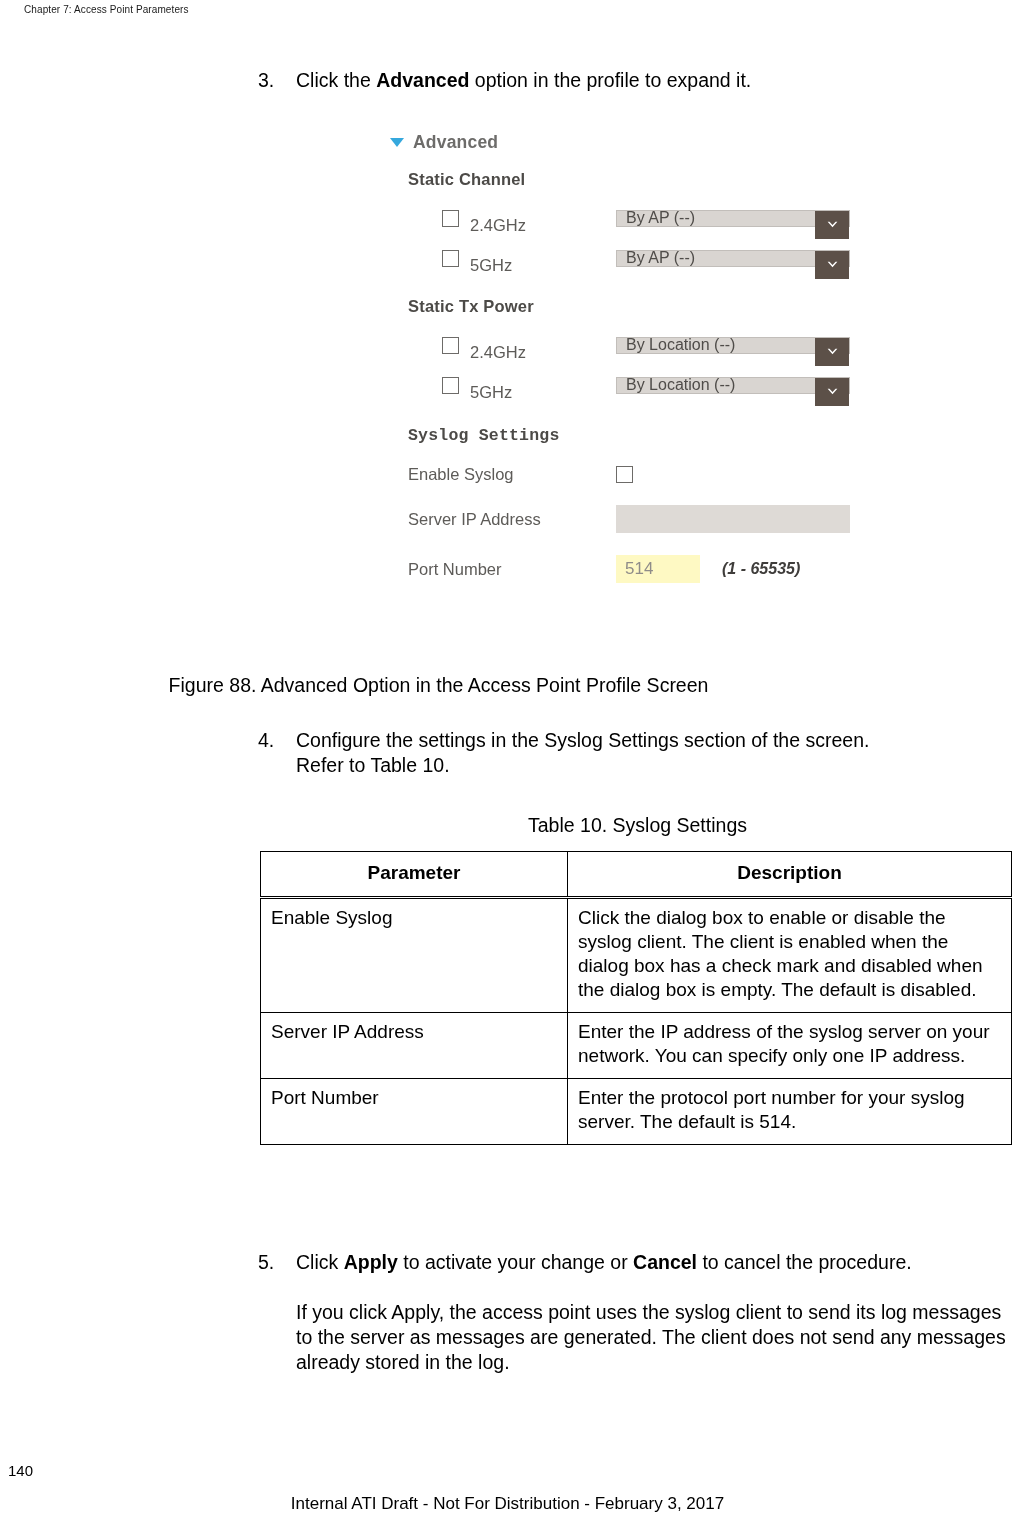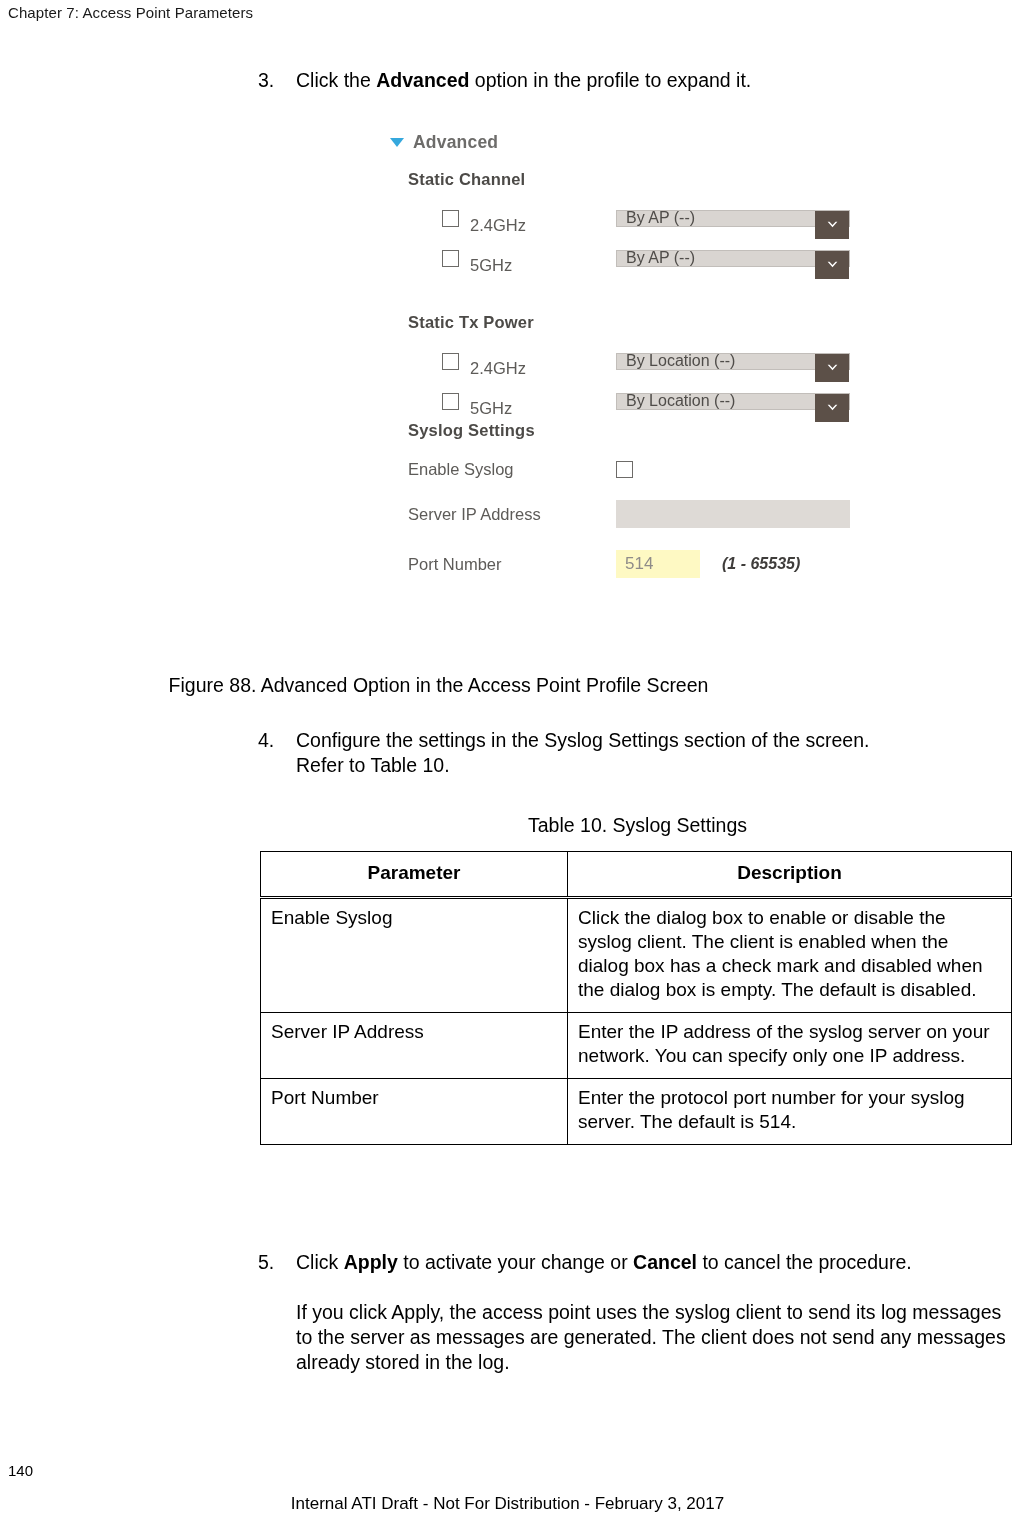--- a/index.html
+++ b/index.html
@@ -12,23 +12,23 @@
     height: 1526px;
     position: relative;
     font-family: "Liberation Sans", sans-serif;
     color: #000000;
     overflow: hidden;
   }
 
   
   .page-header {
     position: absolute;
-    left: 8px;
+    left: 24px;
     top: 4px;
-    font-size: 15px;
+    font-size: 10px;
     color: #1a1a1a;
     letter-spacing: 0.1px;
   }
 
   
   .content {
     position: absolute;
     left: 258px;
     top: 68px;
     width: 760px;
@@ -262,21 +262,21 @@
     <span class="select">
       <span class="sel-text">By AP (--)</span>
       <span class="sel-btn">
         <svg class="chev" viewBox="0 0 12 12">
             <path d="M1.5 3.5 L6 8.5 L10.5 3.5 L8.8 3.5 L6 6.5 L3.2 3.5 Z" fill="#ffffff"></path>
           </svg>
       </span>
     </span>
   </div>
 
-  <div class="sec-title" style="margin-top:35px;">Static Tx Power</div>
+  <div class="sec-title" style="margin-top:19px;">Static Tx Power</div>
 
   <div class="form-row">
     <span class="lbl-cb">
       <span class="cbox"></span>
       <span class="cb-label">2.4GHz</span>
     </span>
     <span class="select">
       <span class="sel-text">By Location (--)</span>
       <span class="sel-btn">
         <svg class="chev" viewBox="0 0 12 12">
@@ -294,21 +294,21 @@
     <span class="select">
       <span class="sel-text">By Location (--)</span>
       <span class="sel-btn">
         <svg class="chev" viewBox="0 0 12 12">
             <path d="M1.5 3.5 L6 8.5 L10.5 3.5 L8.8 3.5 L6 6.5 L3.2 3.5 Z" fill="#ffffff"></path>
           </svg>
       </span>
     </span>
   </div>
 
-  <div class="sec-title" style="">Syslog Settings</div>
+  <div class="sec-title" style="margin-top:21px;font-family:Liberation Mono, monospace;">Syslog Settings</div>
 
   <div class="form-row">
     <span class="lbl-plain">Enable Syslog</span>
     <span class="cbox"></span>
   </div>
 
   <div class="form-row" style="height:50px;">
     <span class="lbl-plain">Server IP Address</span>
     <span class="text-input"></span>
   </div>

